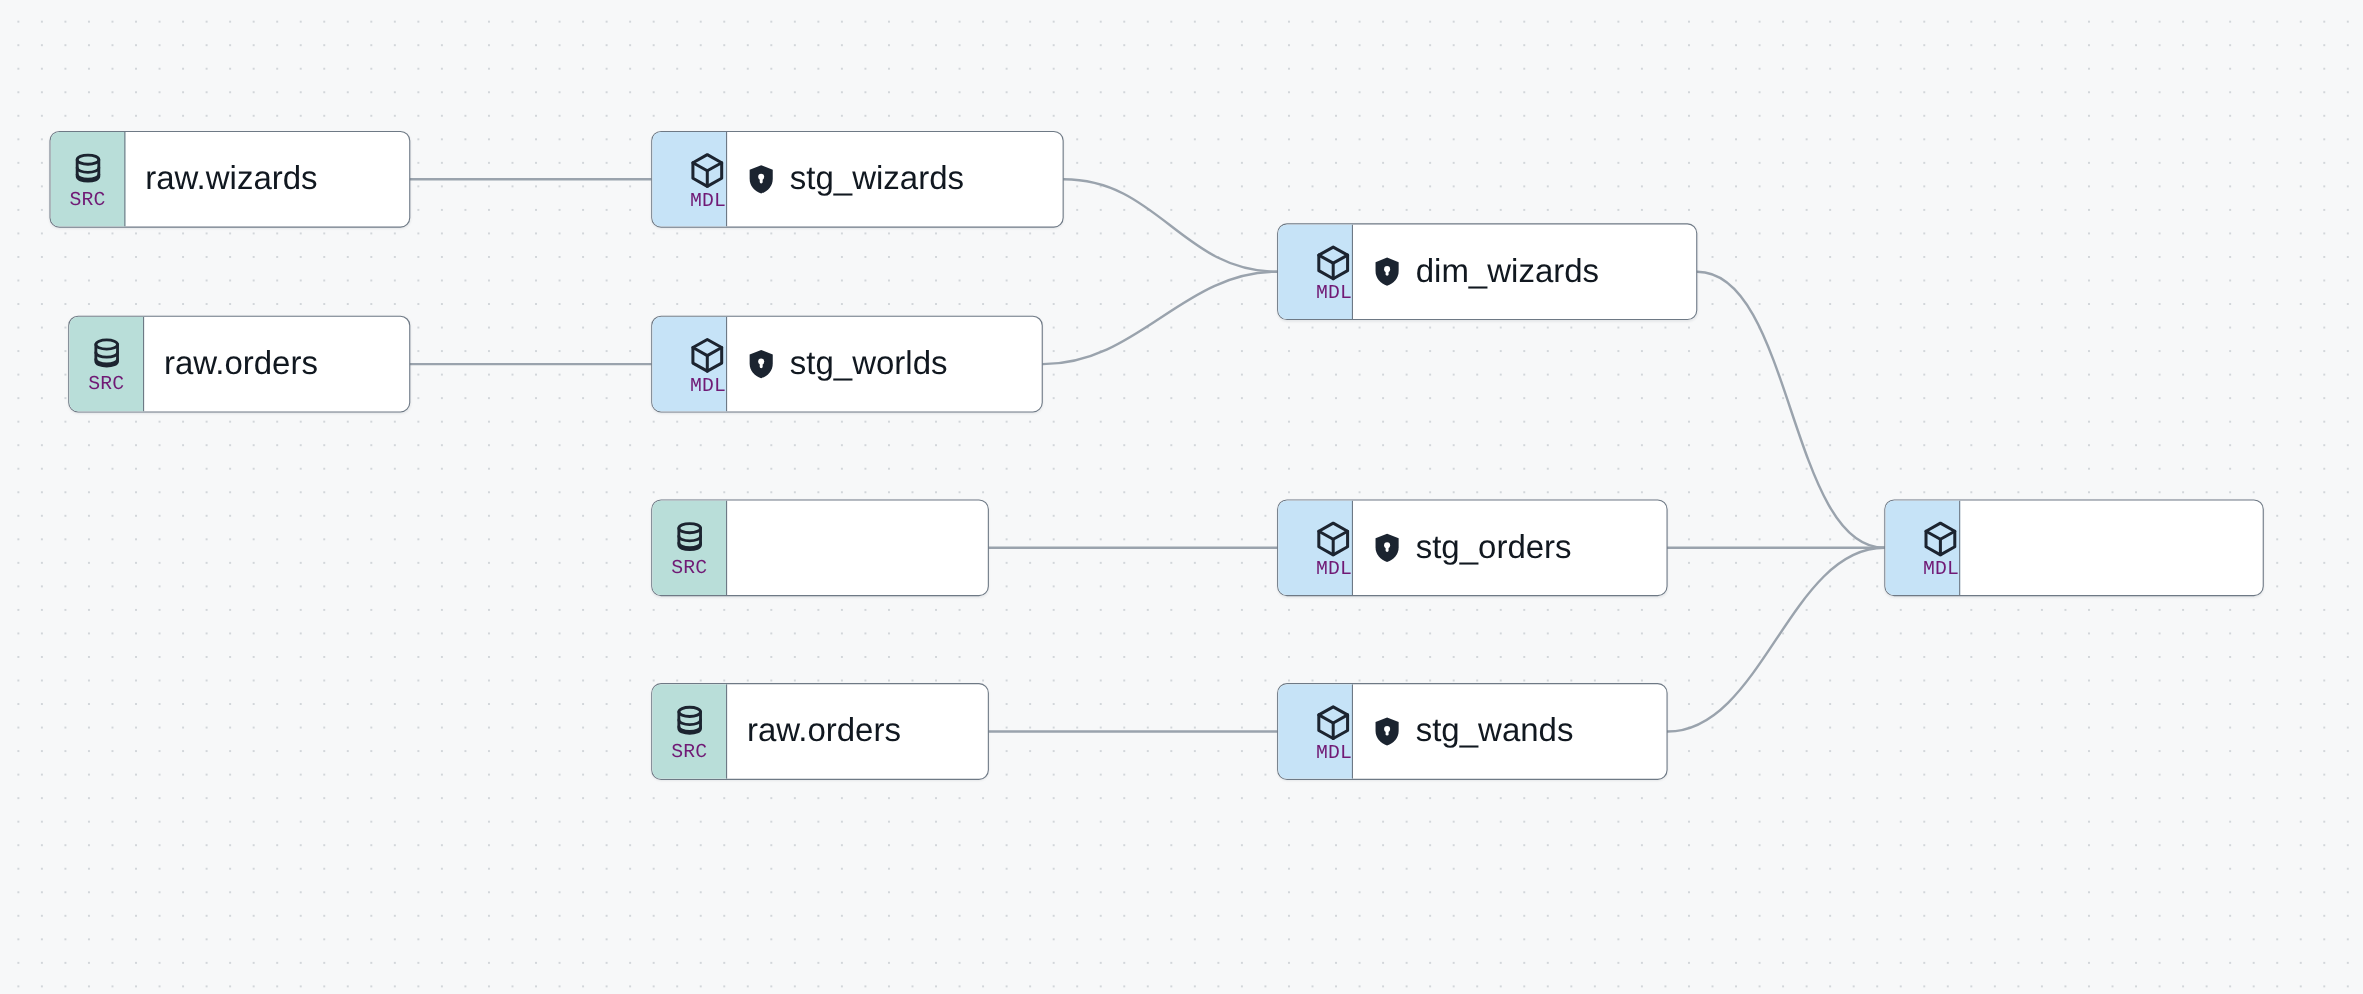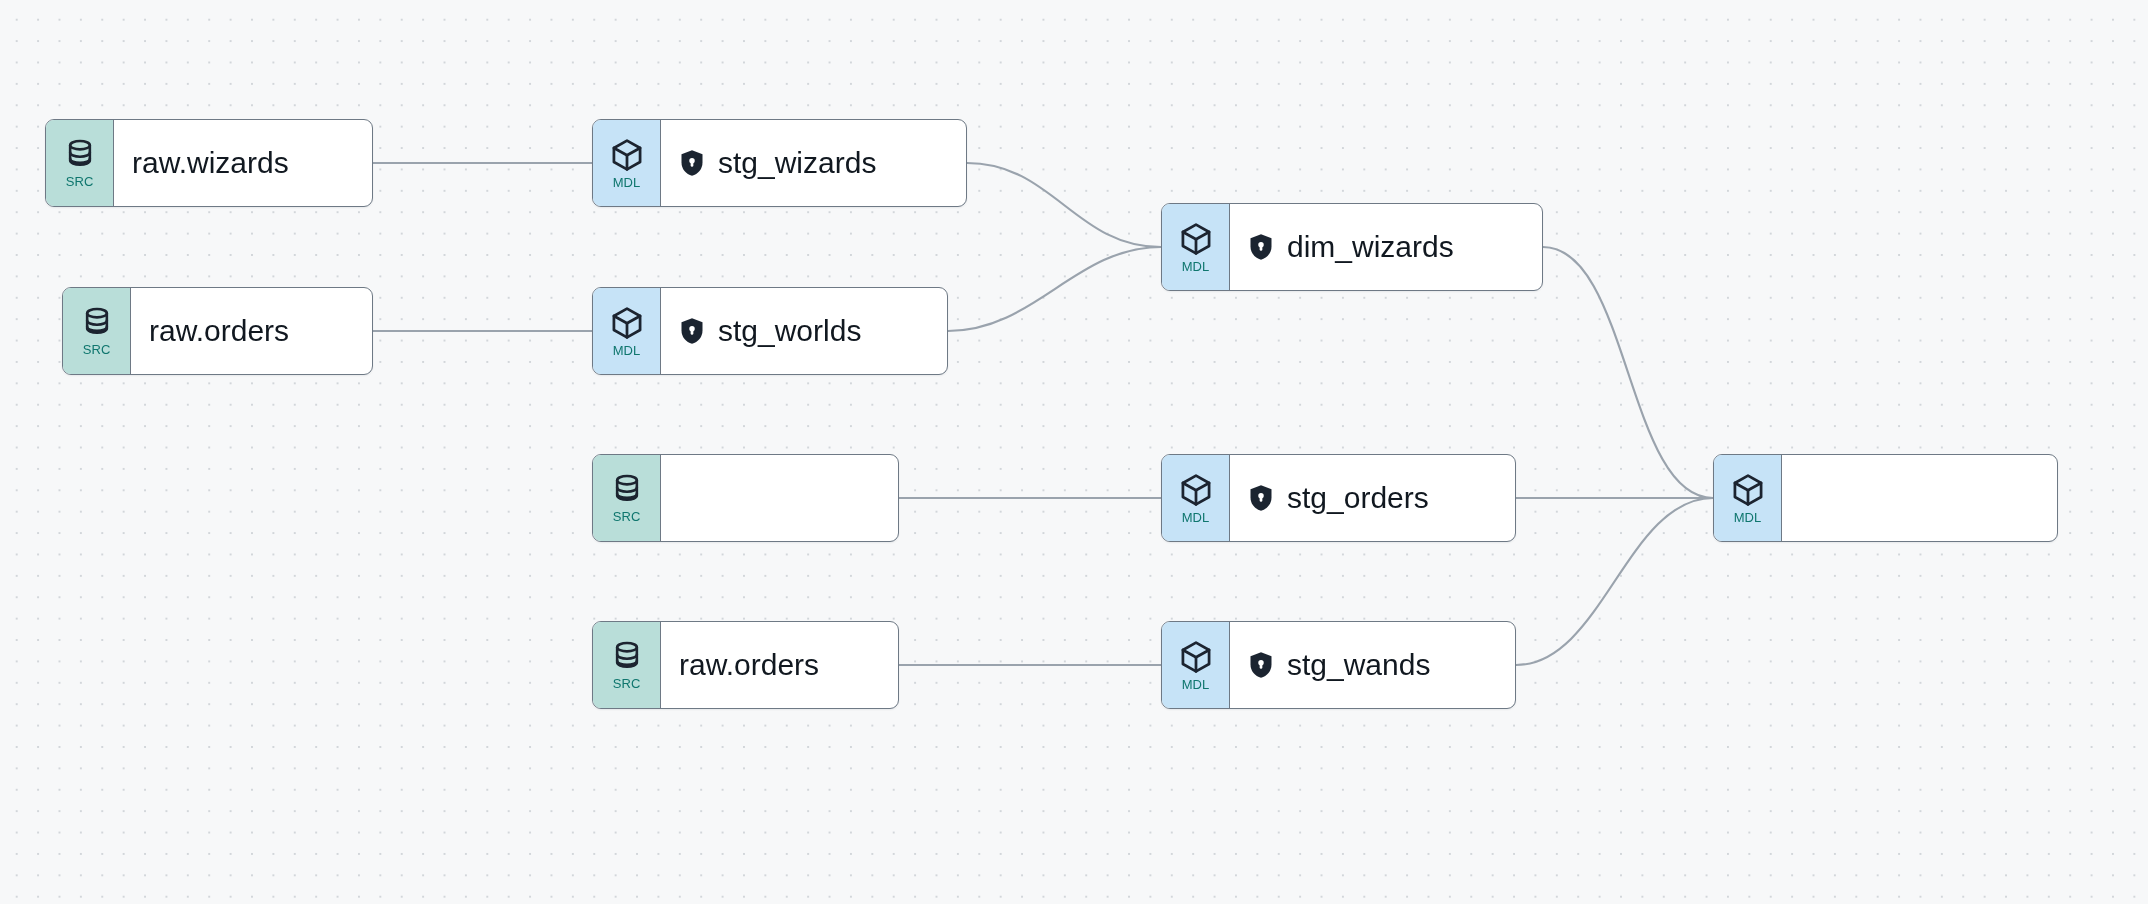--- a/index.html
+++ b/index.html
@@ -36,28 +36,28 @@
     display:flex;
     flex-direction:column;
     align-items:center;
     justify-content:center;
     gap:1px;
     border-right:1.8px solid #6e7985;
     padding-top:4px;
     box-sizing:border-box;
   }
   .badge.src{background:#b9ded9;}
-  .badge.mdl{background:#c6e3f7;}
+  .badge.mdl{background:#c6e3f7;align-items:flex-end;}
   .badge svg{display:block;}
   .badge-text{
-    font-size:13px;
+    font-size:18px;
     line-height:20px;
-    color:#0f766e;
+    color:#701a75;
     letter-spacing:.1px;
-    font-family:Liberation Sans, sans-serif;
+    font-family:Liberation Mono, monospace;
   }
   .body{
     flex:1 1 auto;
     display:flex;
     align-items:center;
     justify-content:flex-start;
     gap:13px;
     padding:0 18px;
     box-sizing:border-box;
   }

